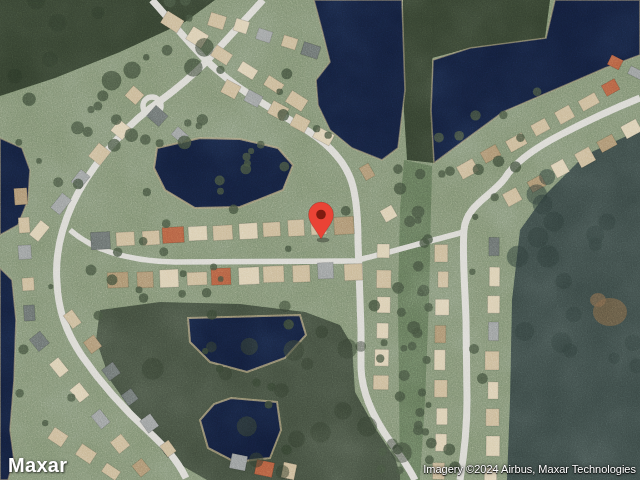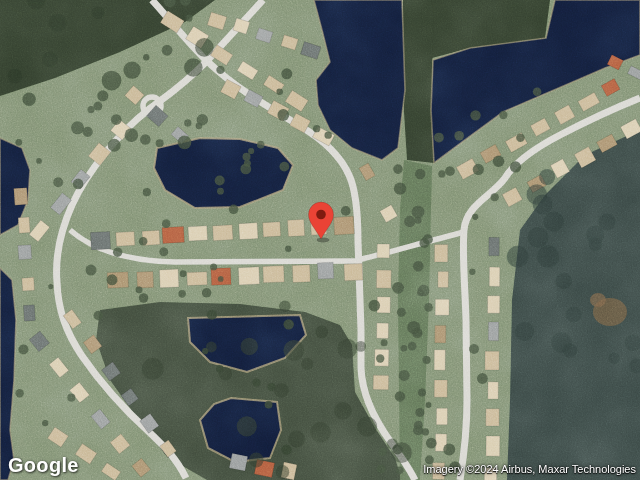--- a/index.html
+++ b/index.html
@@ -372,15 +372,15 @@
     <rect class="mottle" x="0" y="0" width="640" height="480" filter="url(#mottle)"></rect>
     <rect class="grain" x="0" y="0" width="640" height="480" filter="url(#grain)"></rect>
 
     <g>
       <ellipse cx="323" cy="240" rx="6.5" ry="2.6" fill="rgba(0,0,0,.3)"></ellipse>
       <path class="pin-body" d="M321,239 C314.5,227.5 308.5,222.5 308.5,214.5 A12.5,12.5 0 1 1 333.5,214.5 C333.5,222.5 327.5,227.5 321,239 Z"></path>
       <circle class="pin-dot" cx="321" cy="214.5" r="4.8"></circle>
     </g>
   </svg>
 
-  <div class="logo">Google</div>
+  <div class="logo">Maxar</div>
   <div class="attribution">Imagery ©2024 Airbus, Maxar Technologies</div>
 </div>
 
 </body></html>

